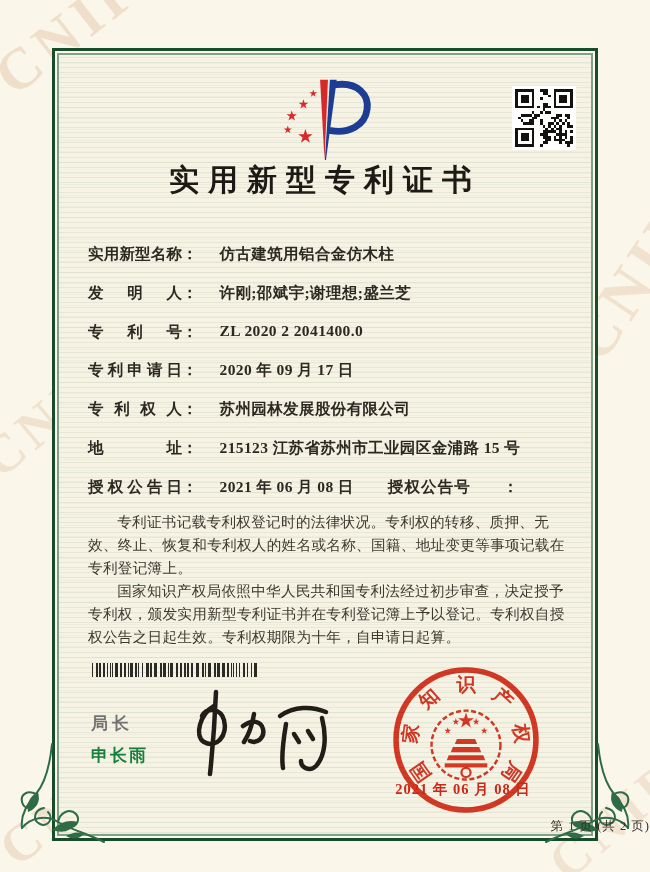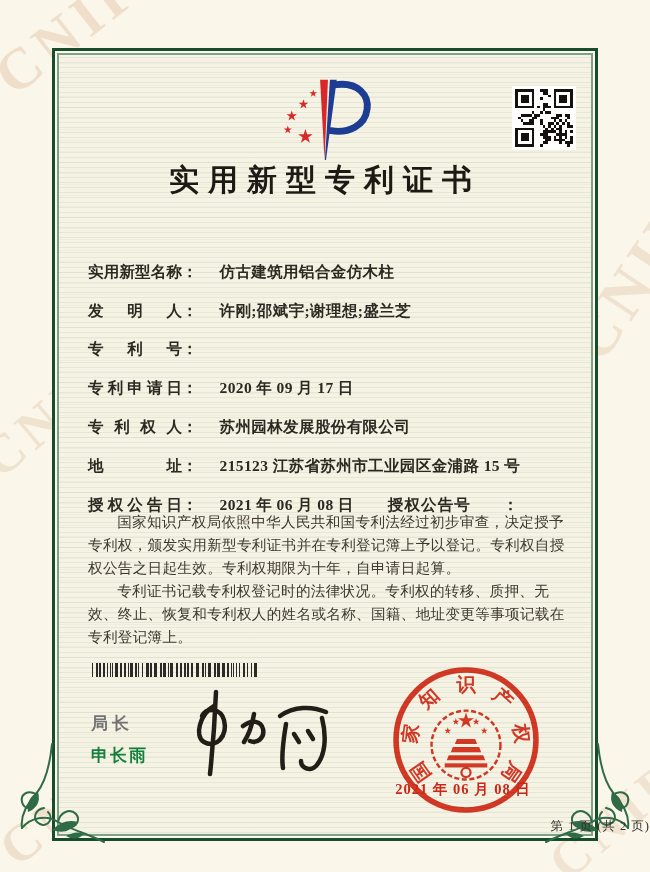--- a/index.html
+++ b/index.html
@@ -38,21 +38,21 @@
   .cert-no { position:absolute; left:85px; top:92px; font-size:15px; letter-spacing:1.5px; font-weight:600; color:#33302b; }
   .logo { position:absolute; left:276px; top:70px; width:98px; height:94px; }
   .qr { position:absolute; left:512px; top:86px; width:64px; height:64px; background:#fff; padding:3px; }
   .qr svg { display:block; width:58px; height:58px; }
   .title {
     position:absolute; left:0; right:0; top:160px; text-align:center;
     font-size:30px; font-weight:700; letter-spacing:9px; color:#1d1a16;
   }
   
   .fields { position:absolute; left:88px; top:244px; width:486px; }
-  .frow { height:38.8px; display:flex; align-items:flex-end; font-size:15.5px; font-weight:600; color:#2c2822; }
+  .frow { height:38.8px; display:flex; align-items:flex-start; font-size:15.5px; font-weight:600; color:#2c2822; }
   .lbl  { display:inline-block; width:94px; text-align:justify; text-align-last:justify; }
   .lbl2 { display:inline-block; width:82px; text-align:justify; text-align-last:justify; }
   .val  { margin-left:22px; letter-spacing:.4px; }
   .grp2 { margin-left:34px; display:flex; align-items:center;gap:33px; }
   
   .paras { position:absolute; left:88px; top:511px; width:482px; }
   .paras p { font-size:14.6px; line-height:23px; text-indent:2em; color:#3e382f; letter-spacing:.3px; }
   
   .barcode { position:absolute; left:92px; top:663px; width:166px; height:14px; }
   .signer-title { position:absolute; left:91px; top:712px;  font-size:17px; font-weight:700; letter-spacing:4px; font-family:"Liberation Sans","DejaVu Sans",sans-serif; color:#737373; }
@@ -333,20 +333,21 @@
         <span class="val">仿古建筑用铝合金仿木柱</span>
     </div>
     <div class="frow">
       <span class="lbl">发明人</span>
         <span>：</span>
         <span class="val">许刚;邵斌宇;谢理想;盛兰芝</span>
     </div>
     <div class="frow">
       <span class="lbl">专利号</span>
         <span>：</span>
+        <span class="val">ZL 2020 2 2041400.0</span>
     </div>
     <div class="frow">
       <span class="lbl">专利申请日</span>
         <span>：</span>
         <span class="val">2020 年 09 月 17 日</span>
     </div>
     <div class="frow">
       <span class="lbl">专利权人</span>
         <span>：</span>
         <span class="val">苏州园林发展股份有限公司</span>
@@ -361,22 +362,22 @@
         <span>：</span>
         <span class="val">2021 年 06 月 08 日</span>
       <span class="grp2">
         <span class="lbl2">授权公告号</span>
           <span>：</span>
       </span>
     </div>
   </div>
 
   <div class="paras">
+    <p>专利证书记载专利权登记时的法律状况。专利权的转移、质押、无效、终止、恢复和专利权人的姓名或名称、国籍、地址变更等事项记载在专利登记簿上。</p>
     <p>国家知识产权局依照中华人民共和国专利法经过初步审查，决定授予专利权，颁发实用新型专利证书并在专利登记簿上予以登记。专利权自授权公告之日起生效。专利权期限为十年，自申请日起算。</p>
-    <p>专利证书记载专利权登记时的法律状况。专利权的转移、质押、无效、终止、恢复和专利权人的姓名或名称、国籍、地址变更等事项记载在专利登记簿上。</p>
   </div>
 
   <svg id="bcsvg" class="barcode" viewBox="0 0 166 14" preserveAspectRatio="none">
       <rect x="0" y="0" width="1" height="14" fill="#2b2a27"></rect>
       <rect x="4" y="0" width="2" height="14" fill="#2b2a27"></rect>
       <rect x="7" y="0" width="2" height="14" fill="#2b2a27"></rect>
       <rect x="11" y="0" width="2" height="14" fill="#2b2a27"></rect>
       <rect x="15" y="0" width="1" height="14" fill="#2b2a27"></rect>
       <rect x="18" y="0" width="1" height="14" fill="#2b2a27"></rect>
       <rect x="20" y="0" width="1" height="14" fill="#2b2a27"></rect>

